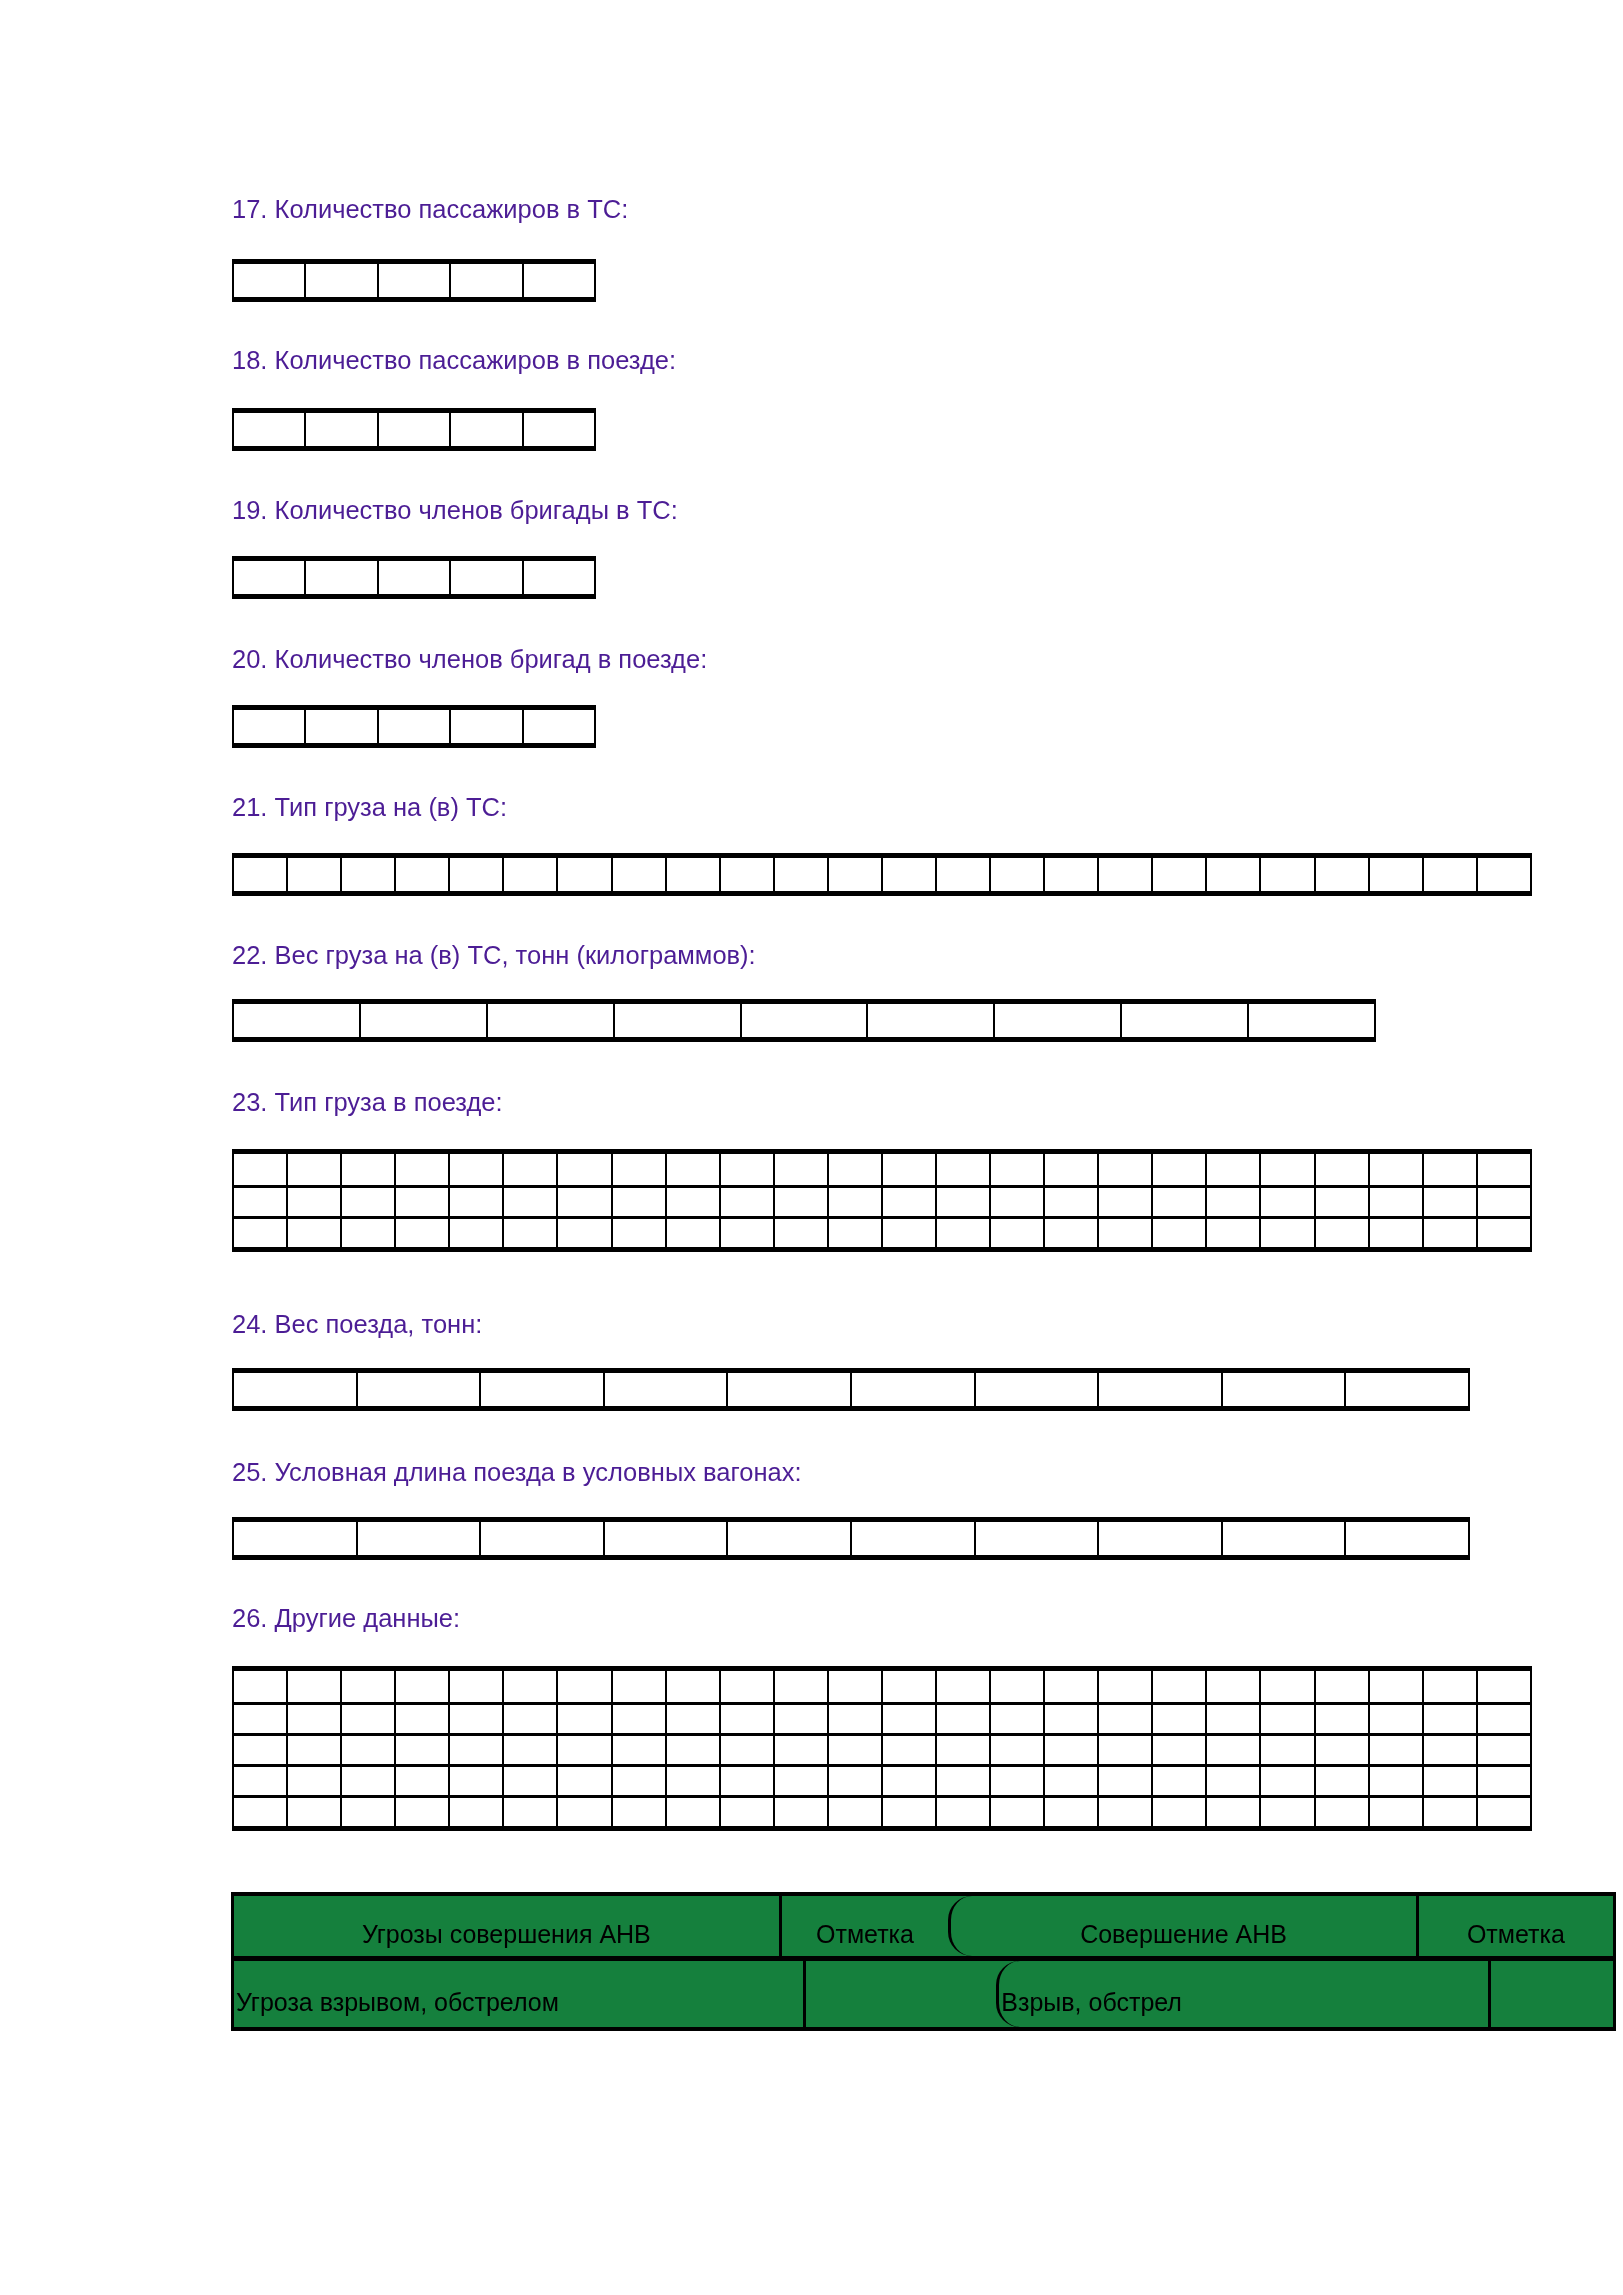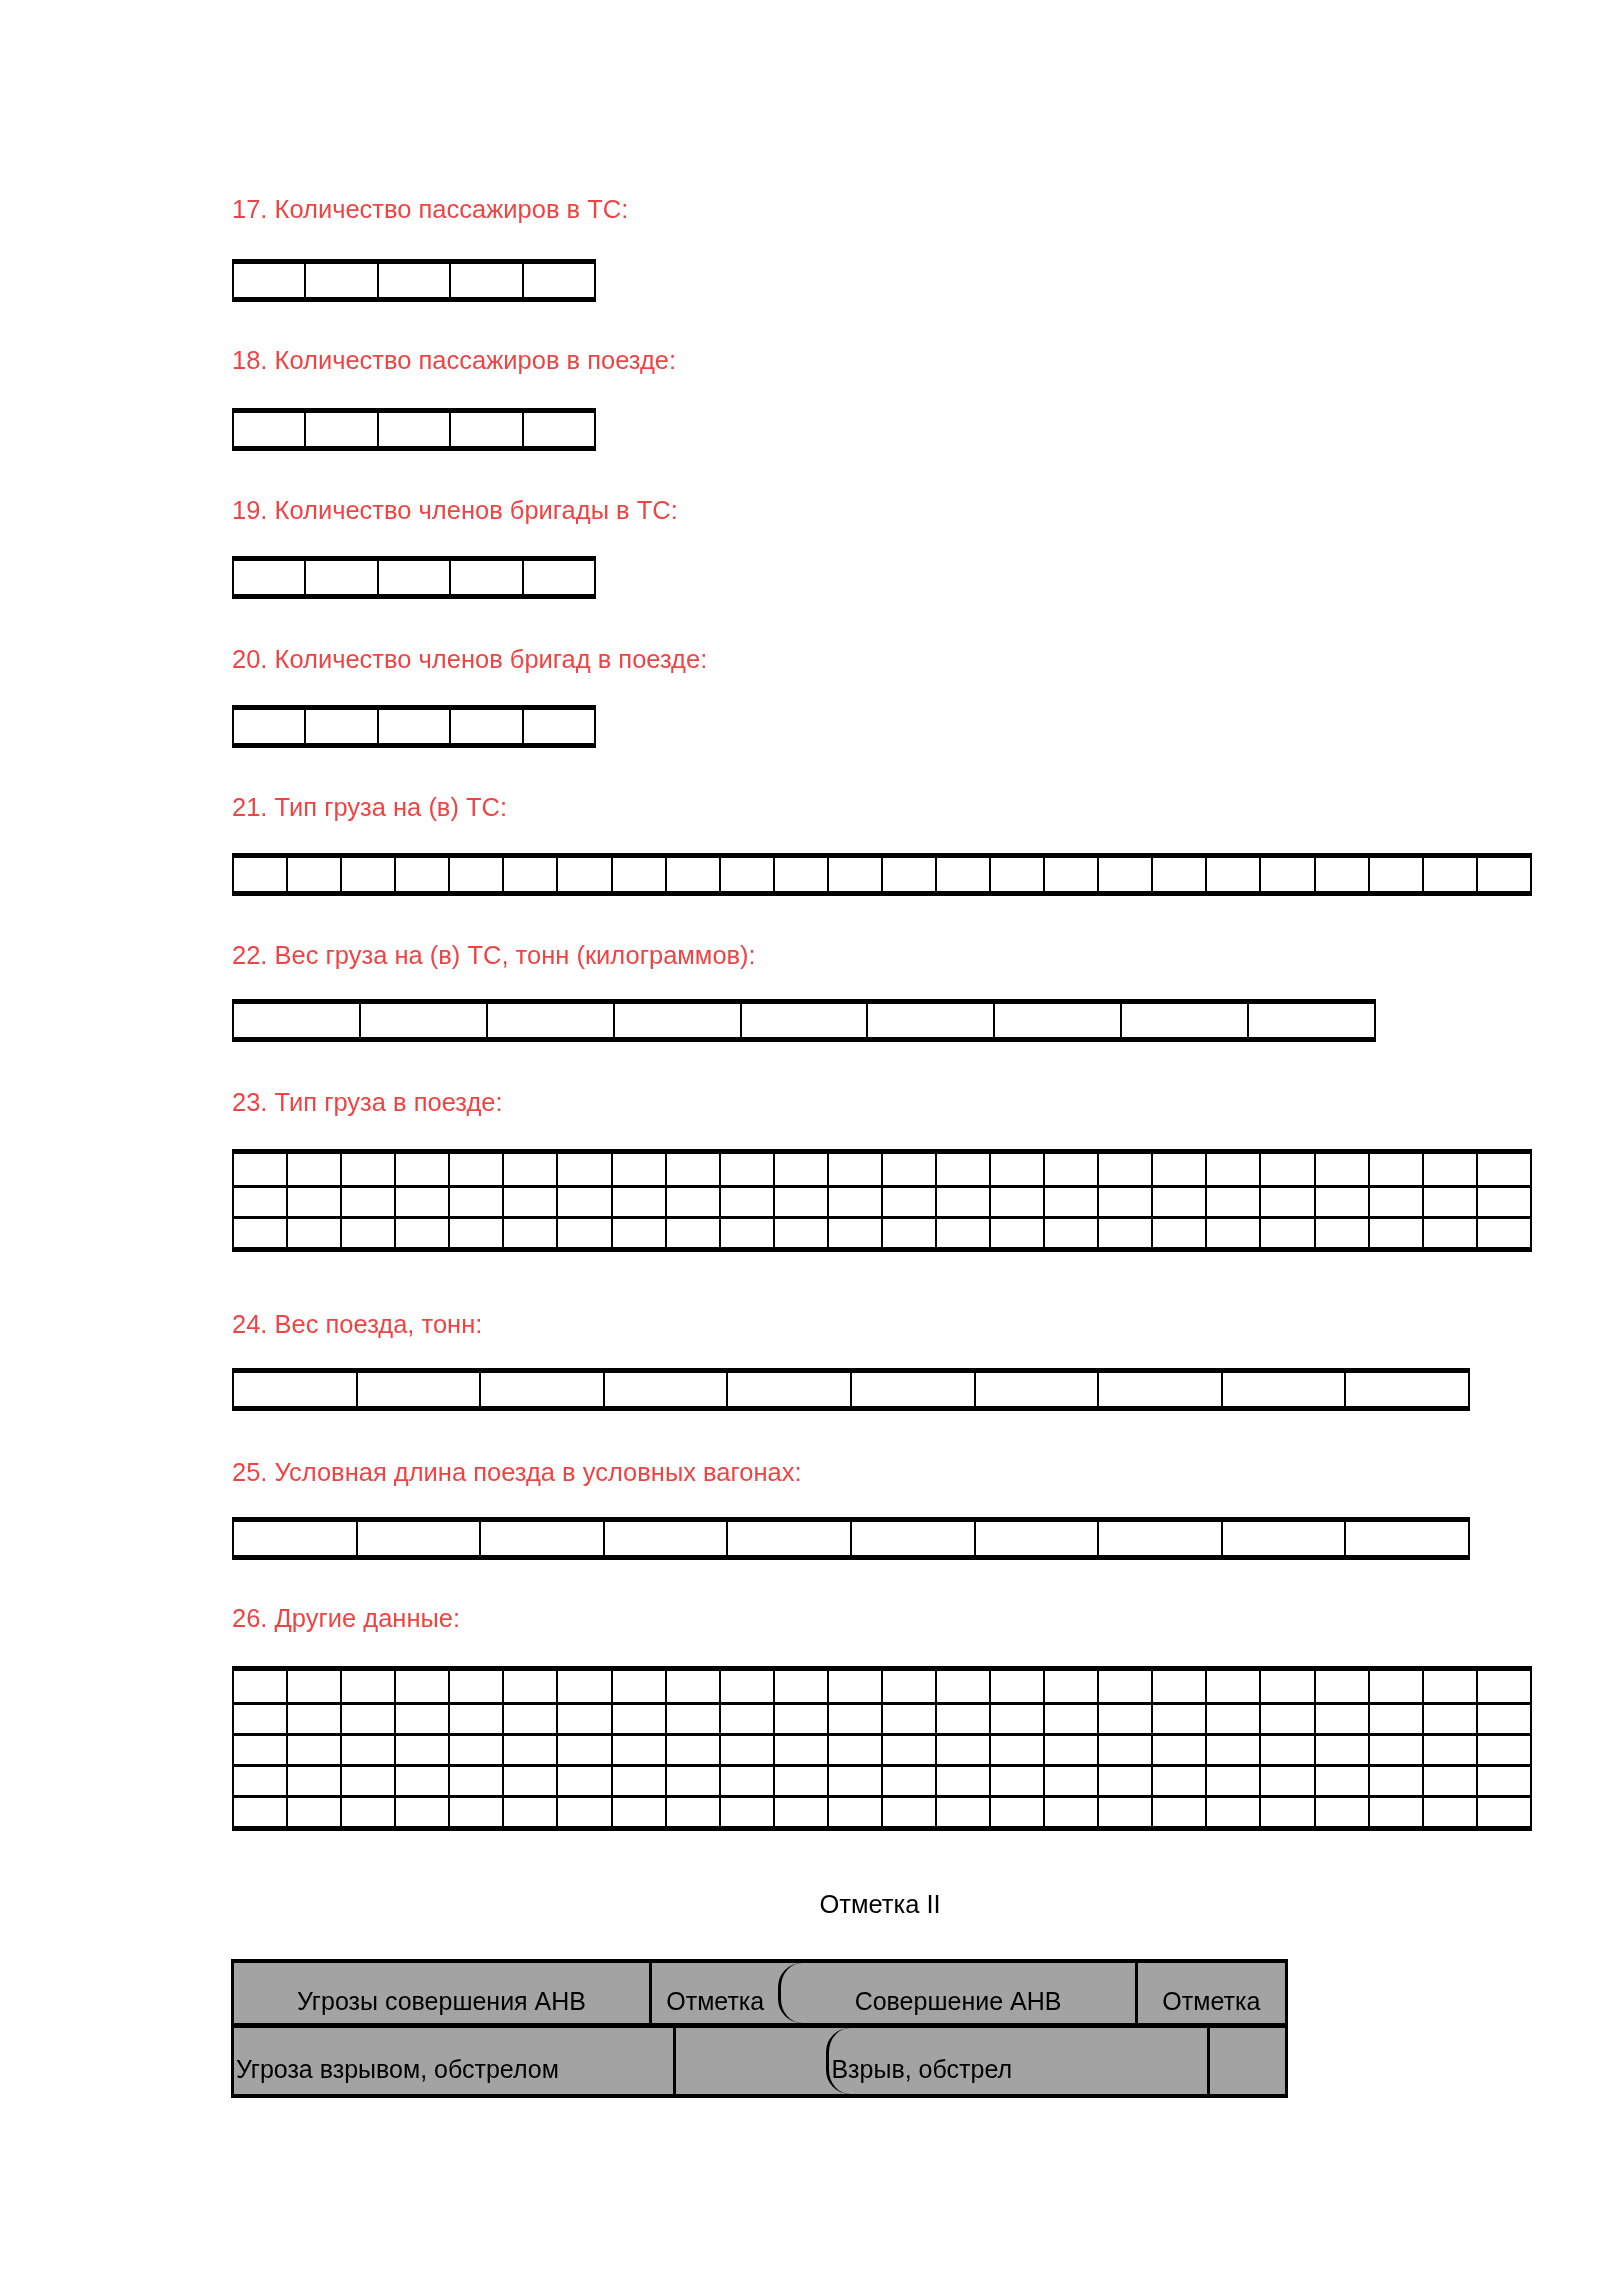--- a/index.html
+++ b/index.html
@@ -11,21 +11,21 @@
     font-family:"Liberation Sans", sans-serif;
     color:#000000;
     overflow:hidden;
   }
   .field-label {
     position:absolute;
     left:232px;
     font-size:25.5px;
     line-height:29px;
     white-space:nowrap;
-    color:#ef4444;
+    color:#4c1d95;
   }
   .char-grid {
     position:absolute;
     left:232px;
     box-sizing:border-box;
     border-top:5.2px solid #000;
     border-bottom:5.2px solid #000;
   }
   .grid-row {
     display:flex;
@@ -44,27 +44,27 @@
     left:232px;
     width:1296px;
     text-align:center;
     font-size:25.5px;
     line-height:29px;
   }
 
   .anv-table {
     position:absolute;
     left:231px;
-    top:1959px;
-    width:1057px;
+    top:1892px;
+    width:1385px;
     box-sizing:border-box;
     border:4.6px solid #000;
     border-left-width:3.9px;
     border-right-width:3.9px;
-    background:#a3a3a3;
+    background:#15803d;
   }
   .t-row { display:flex; box-sizing:border-box; }
   .t-row.head { height:65px; border-bottom:5.2px solid #000; }
   .t-row.data { height:66px;gap:24px; }
   .t-cell {
     box-sizing:border-box;
     border-left:3.3px solid #000;
     display:flex;
     align-items:flex-end;
     justify-content:center;

